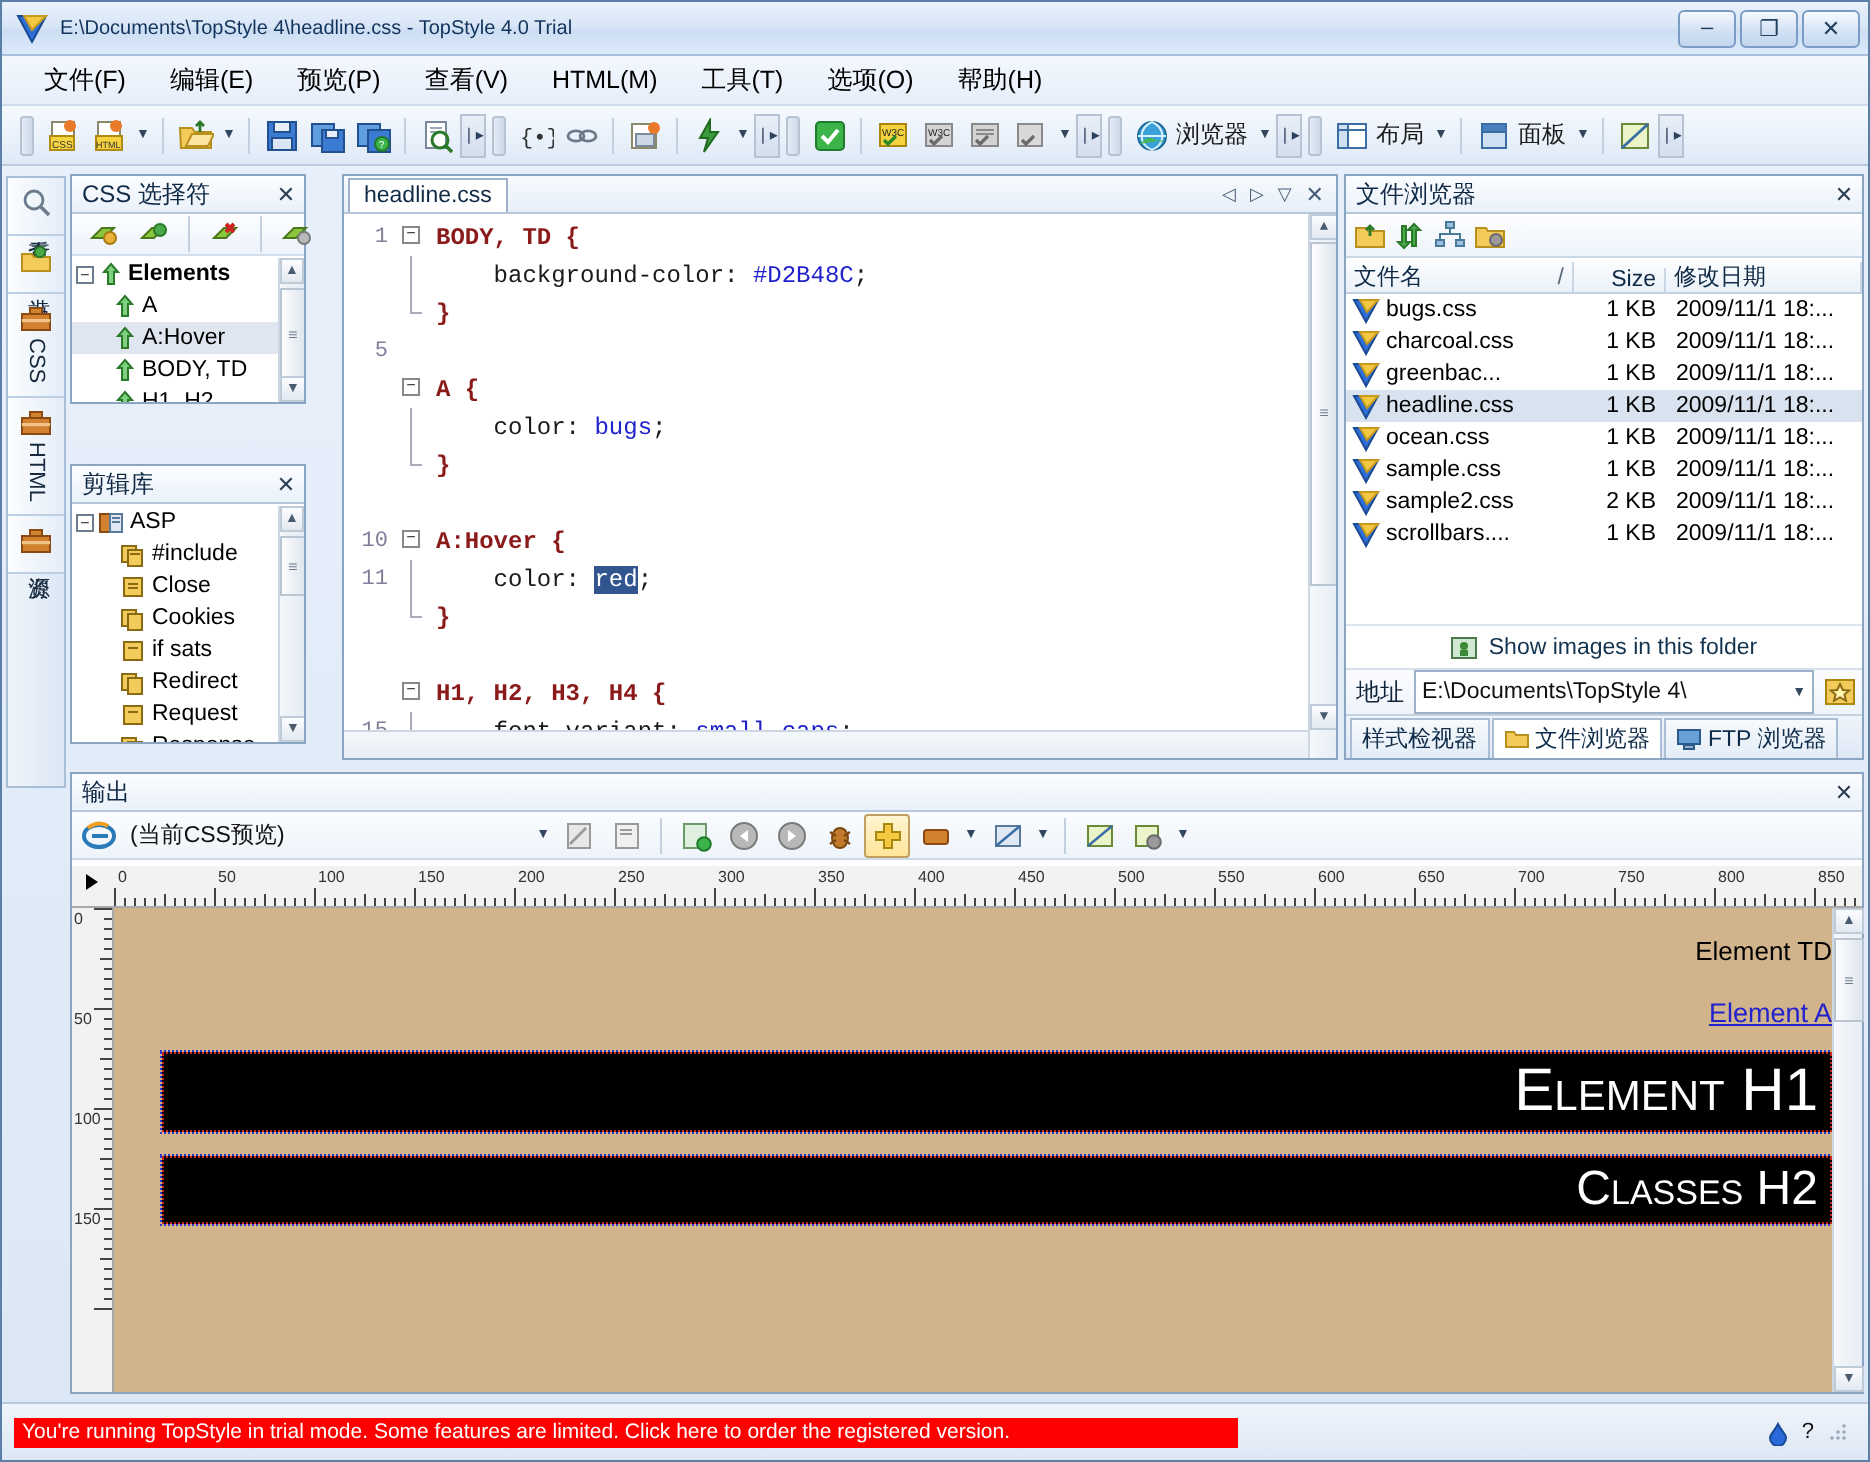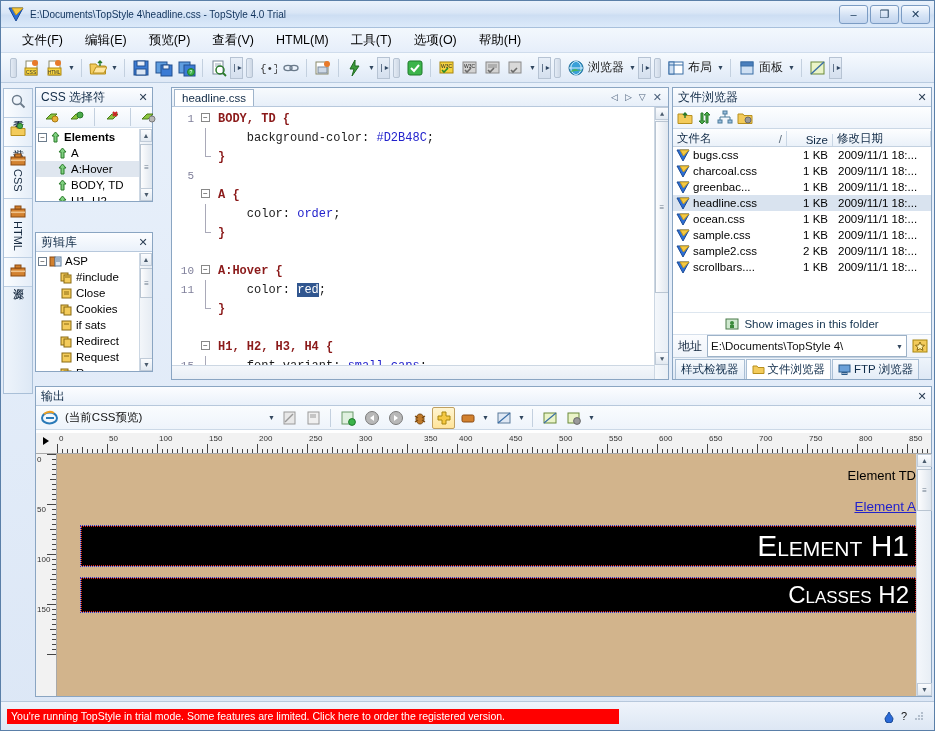--- a/index.html
+++ b/index.html
@@ -880,21 +880,21 @@
 
           <div class="cline">
             <span class="gutter"></span>
             <span class="foldcol"><span class="foldbox">−</span></span>
             <span class="code"><span class="k-sel">A</span><span class="k-brace"> {</span></span>
           </div>
 
           <div class="cline">
             <span class="gutter"></span>
             <span class="foldcol"><span class="foldline"></span></span>
-            <span class="code"><span class="k-prop">    color: </span><span class="k-val">order</span><span class="k-punc">;</span></span>
+            <span class="code"><span class="k-prop">    color: </span><span class="k-val">bugs</span><span class="k-punc">;</span></span>
           </div>
 
           <div class="cline">
             <span class="gutter"></span>
             <span class="foldcol"><span class="foldend"></span></span>
             <span class="code"><span class="k-brace">}</span></span>
           </div>
 
           <div class="cline">
             <span class="gutter"></span>
@@ -1407,21 +1407,21 @@
           <div class="rtick" style="left: 881px; height: 4px;"></div>
           <div class="rtick" style="left: 886px; height: 4px;"></div>
           <div class="rtick" style="left: 891px; height: 4px;"></div>
           <div class="rlabel" style="left: 23px;">0</div>
           <div class="rlabel" style="left: 73px;">50</div>
           <div class="rlabel" style="left: 123px;">100</div>
           <div class="rlabel" style="left: 173px;">150</div>
           <div class="rlabel" style="left: 223px;">200</div>
           <div class="rlabel" style="left: 273px;">250</div>
           <div class="rlabel" style="left: 323px;">300</div>
-          <div class="rlabel" style="left: 388px;">350</div>
+          <div class="rlabel" style="left: 373px;">350</div>
           <div class="rlabel" style="left: 423px;">400</div>
           <div class="rlabel" style="left: 473px;">450</div>
           <div class="rlabel" style="left: 523px;">500</div>
           <div class="rlabel" style="left: 573px;">550</div>
           <div class="rlabel" style="left: 623px;">600</div>
           <div class="rlabel" style="left: 673px;">650</div>
           <div class="rlabel" style="left: 723px;">700</div>
           <div class="rlabel" style="left: 773px;">750</div>
           <div class="rlabel" style="left: 823px;">800</div>
           <div class="rlabel" style="left: 873px;">850</div>

